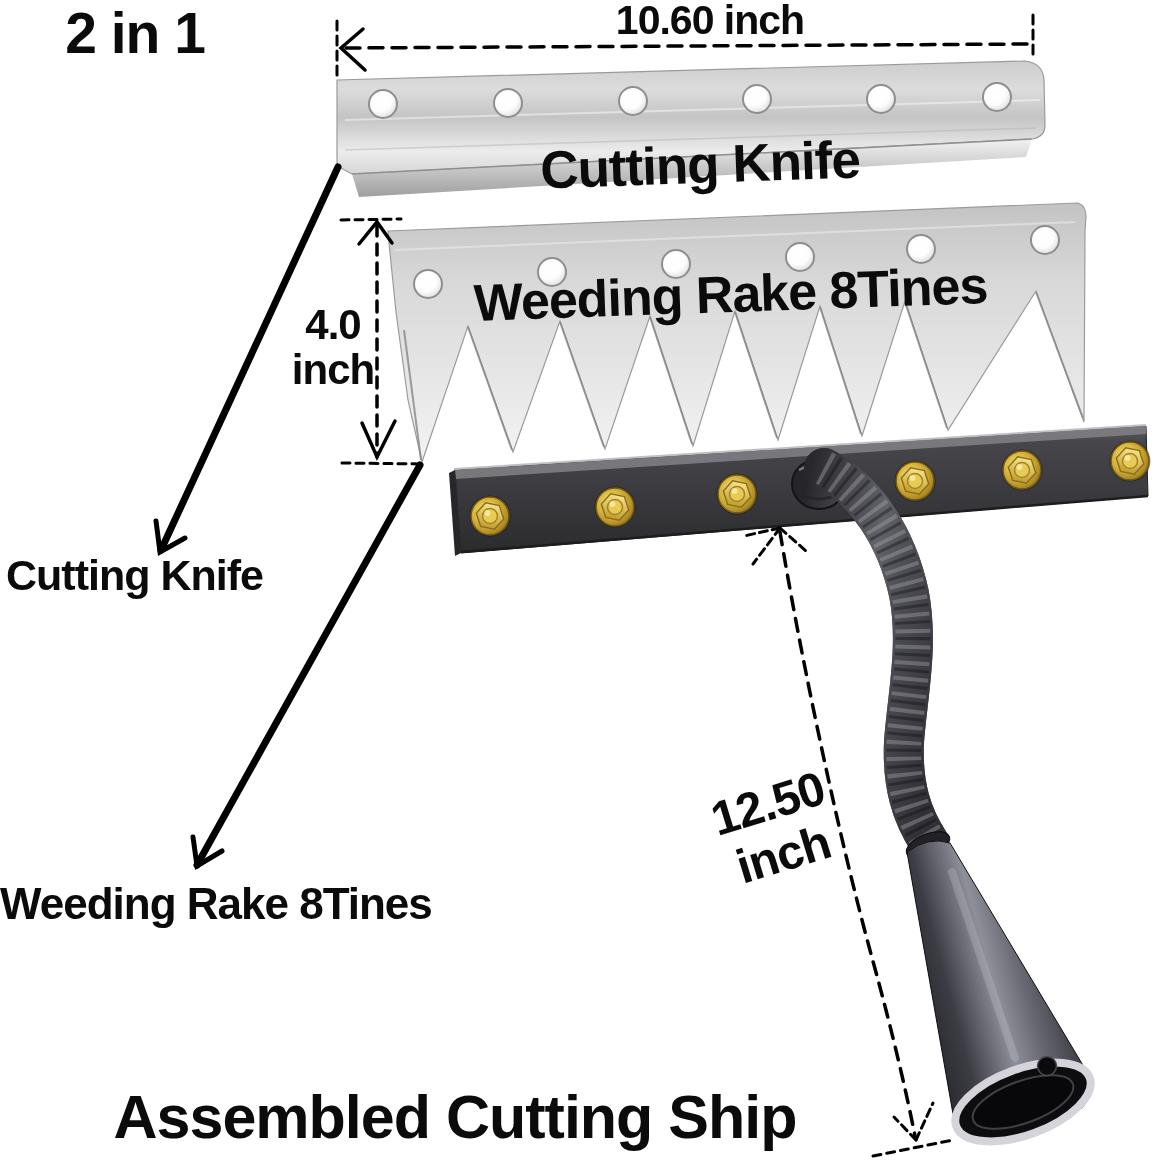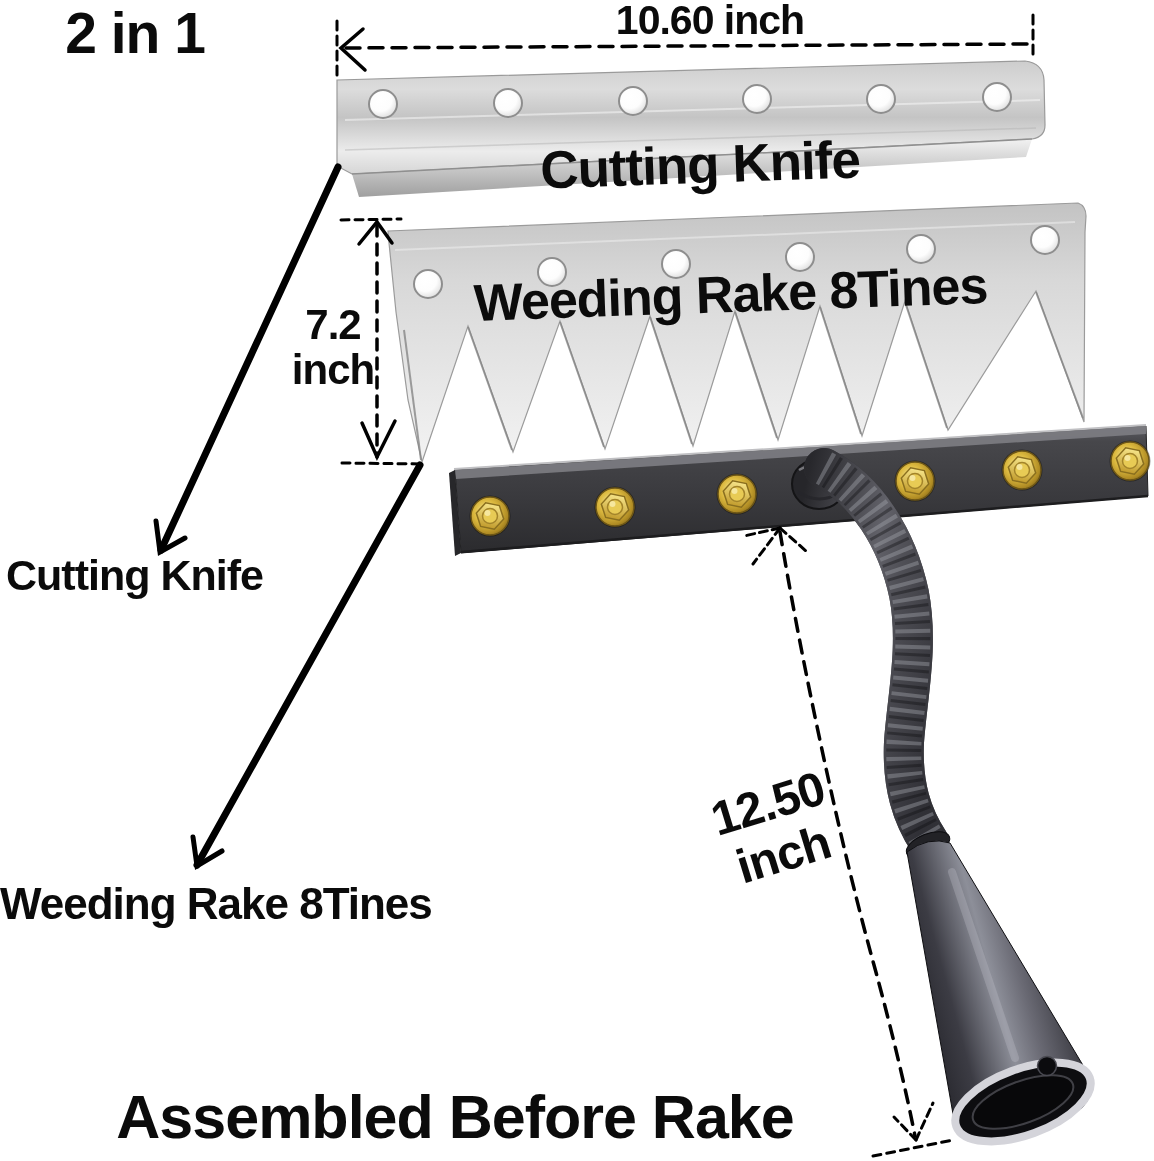--- a/index.html
+++ b/index.html
@@ -210,27 +210,27 @@
     <div>2 in 1</div>
   </div>
 
   <div class="lbl" id="dim-width">10.60 inch</div>
 
   <div class="lbl" id="blade-label">Cutting Knife</div>
 
   <div class="lbl" id="rake-label">Weeding Rake 8Tines</div>
 
   <div class="lbl" id="dim-height">
-    <div>7.2</div>
+    <div>4.0</div>
     <div>inch</div>
   </div>
 
   <div class="lbl" id="callout-knife">Cutting Knife</div>
 
   <div class="lbl" id="callout-rake">Weeding Rake 8Tines</div>
 
   <div class="lbl" id="dim-length">
     <div>12.50</div>
     <div>inch</div>
   </div>
 
-  <div class="lbl" id="footer-text">Assembled Before Rake</div>
+  <div class="lbl" id="footer-text">Assembled Cutting Ship</div>
 </div>
 
 </body></html>

